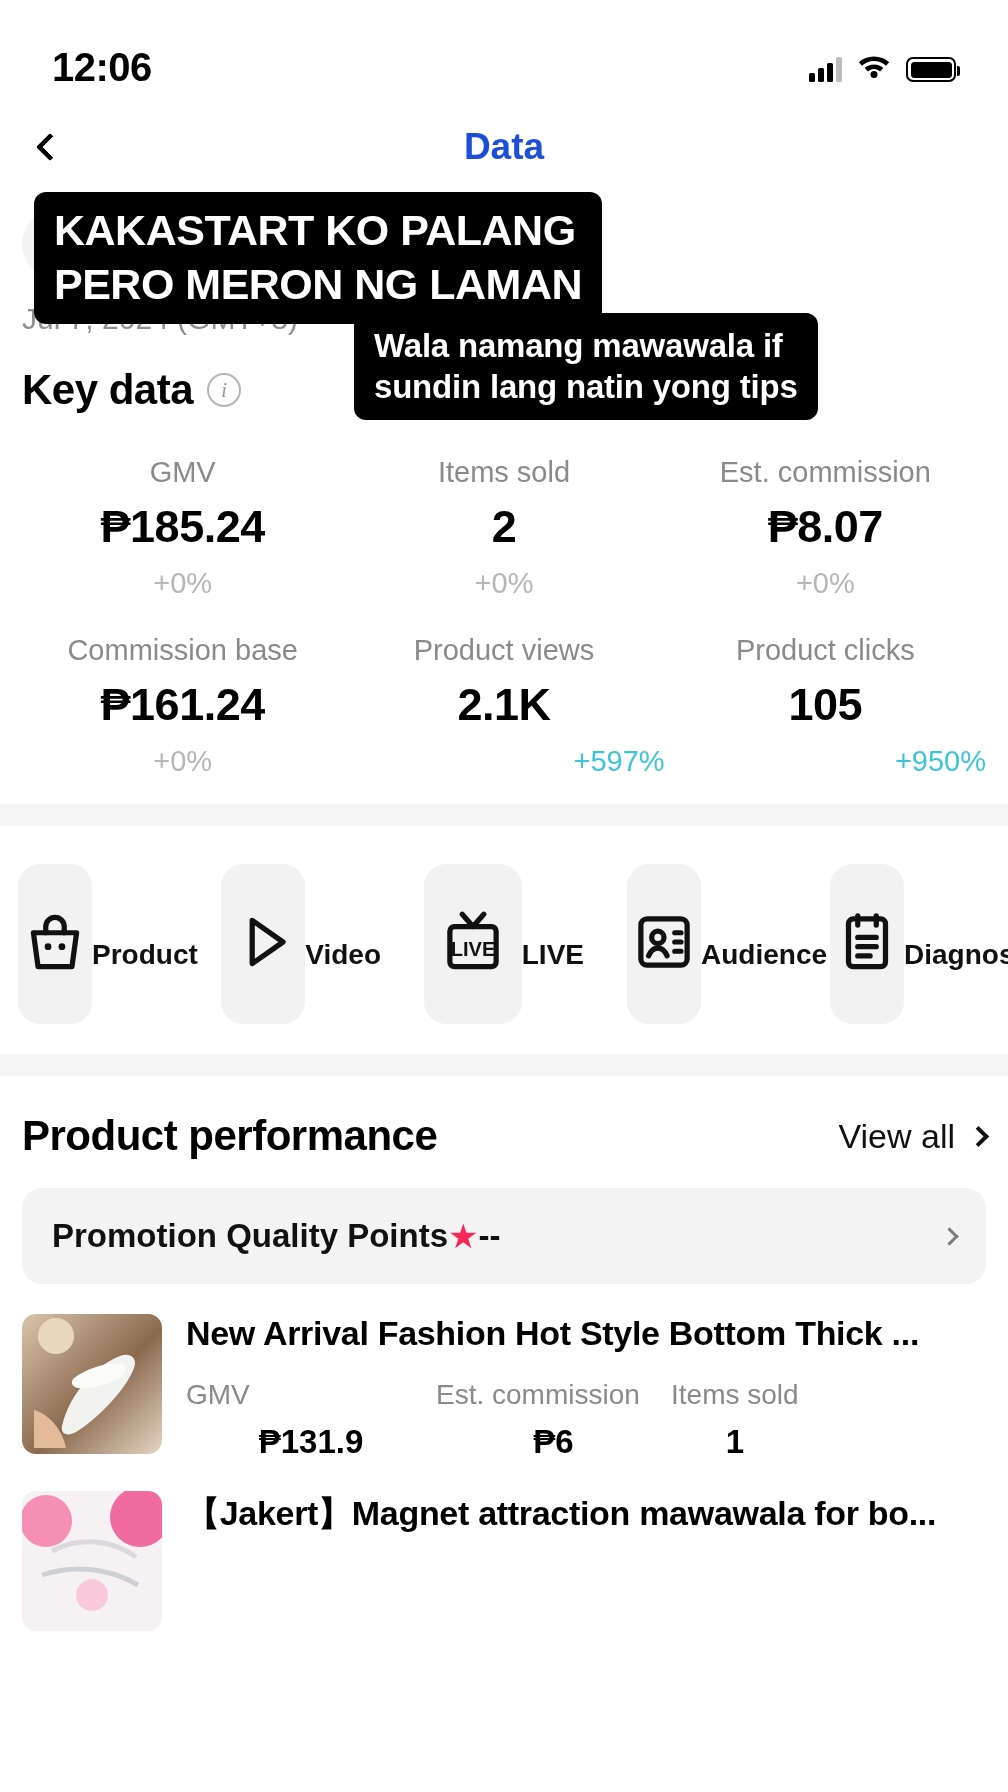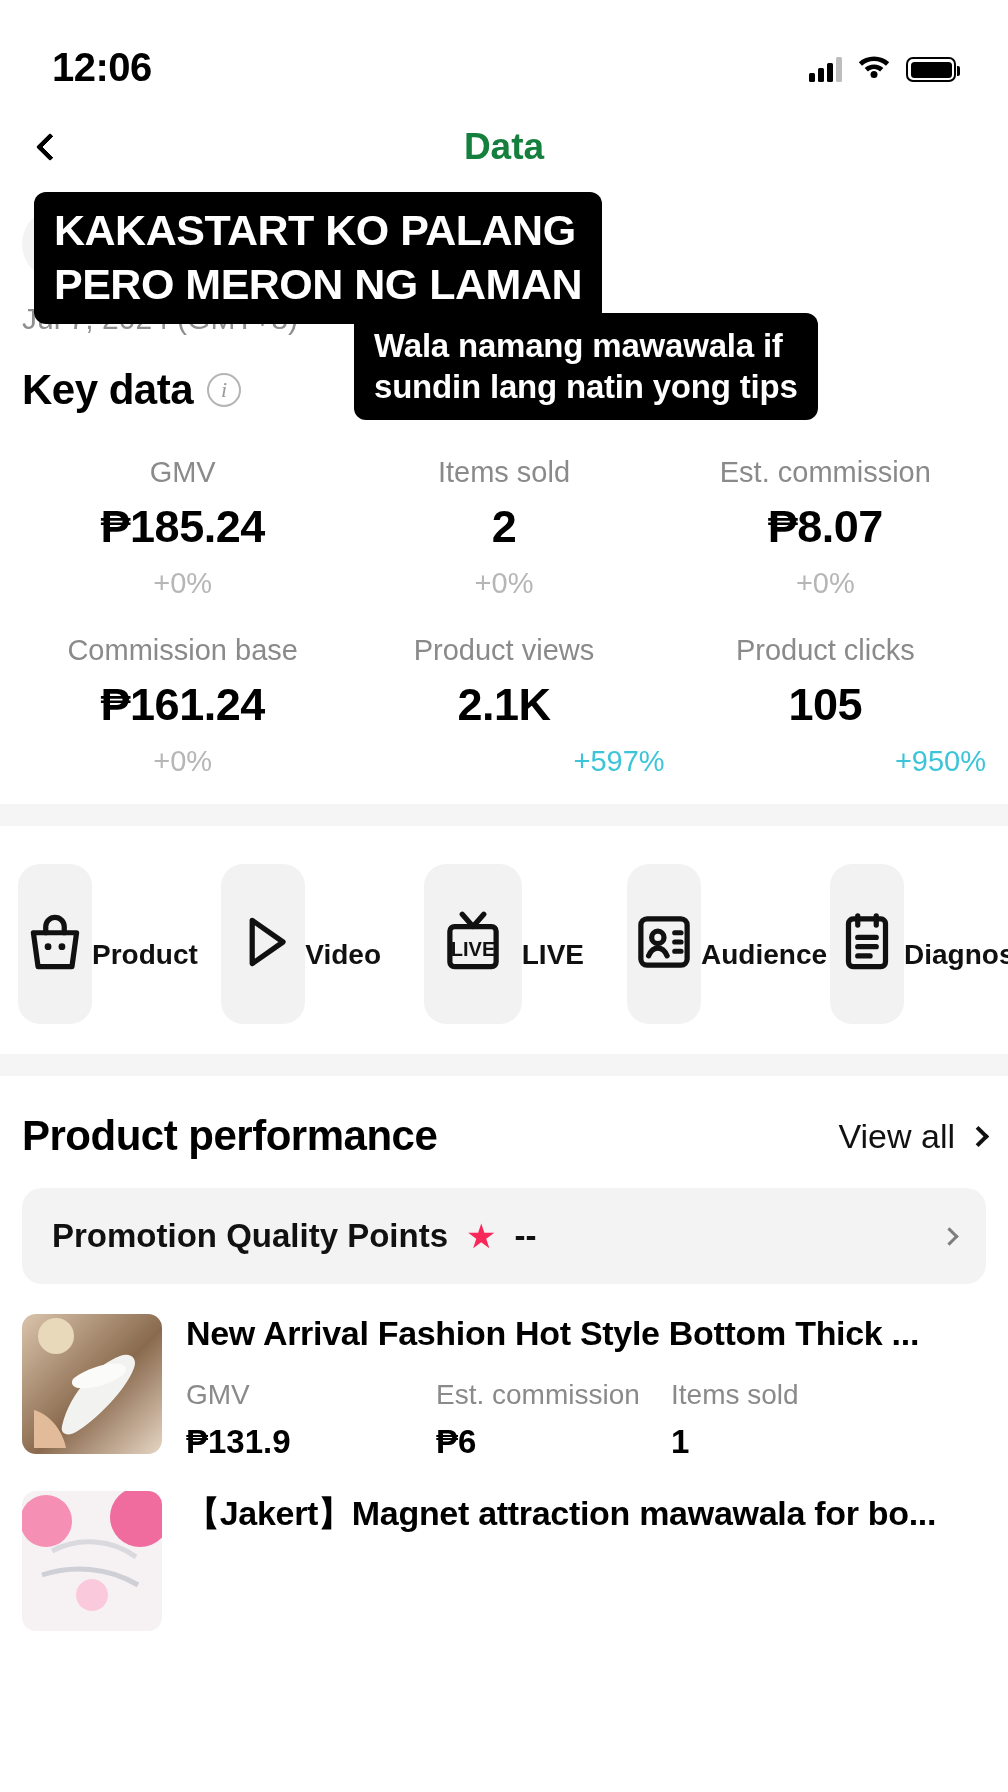--- a/index.html
+++ b/index.html
@@ -38,21 +38,21 @@
   .navbar { height: 86px; display:flex; align-items:center; position:relative; }
   .back-btn {
     position:absolute; left:22px; width:56px; height:56px;
     display:flex; align-items:center; justify-content:center;
   }
   .chev-left {
     width:20px; height:20px; border-left:5px solid #000; border-bottom:5px solid #000;
     transform: rotate(45deg); border-radius:2px;
   }
   .nav-title {
-    width:100%; text-align:center; font-size:37px; font-weight:700; color:#15803d;
+    width:100%; text-align:center; font-size:37px; font-weight:700; color:#1d4ed8;
   }
 
   
   .filter-row { display:flex; align-items:center; gap:14px; padding: 18px 22px 0 22px; }
   .pill {
     background:#f3f3f3; border-radius:44px; height:72px;
     display:flex; align-items:center; padding: 0 34px; gap:12px;
     font-size:31px; color:#7a7a7a;
   }
   .pill.active { color:#7a7a7a; }
@@ -96,21 +96,21 @@
     padding: 36px 22px 0 22px;
   }
   .pp-title { font-size: 42px; font-weight:800; color:#000; letter-spacing:-0.5px; }
   .pp-viewall { display:flex; align-items:center; gap:16px; font-size:34px; color:#111; }
   .chev-right {
     width:15px; height:15px; border-right:4px solid #111; border-top:4px solid #111;
     transform: rotate(45deg);
   }
   .pqp-card {
     margin: 28px 22px 0 22px; background:#f3f3f3; border-radius: 20px;
-    height: 96px; display:flex; align-items:center; padding: 0 30px; gap: 18px;
+    height: 96px; display:flex; align-items:center; padding: 0 30px; 
   }
   .pqp-label { font-size: 33px; font-weight:700; color:#111; }
   .star { color:#f8285a; font-size: 34px; }
   .pqp-val { font-size: 33px; font-weight:700; color:#111; }
   .pqp-chev {
     margin-left:auto; width:13px; height:13px;
     border-right:3.5px solid #7d7d7d; border-top:3.5px solid #7d7d7d; transform: rotate(45deg);
   }
 
   
@@ -122,21 +122,21 @@
   .prow-main { flex:1; min-width:0; }
   .prow-title {
     font-size: 34px; font-weight:800; color:#000; letter-spacing:-0.3px;
     white-space:nowrap; overflow:hidden; text-overflow:ellipsis;
   }
   .prow-stats { display:flex; margin-top: 26px; }
   .pstat { }
   .pstat:nth-child(1){ width: 250px; }
   .pstat:nth-child(2){ width: 235px; }
   .pstat-label { font-size: 28px; color:#8a8a8a; }
-  .pstat-value { font-size: 33px; font-weight:800; color:#000; margin-top: 12px; }
+  .pstat-value { font-size: 33px; font-weight:800; color:#000; margin-top: 12px; text-align: center; }
 
   
   .overlay {
     position:absolute; background:#000000; color:#fff; border-radius: 12px;
     padding: 12px 20px; font-weight: 700; line-height: 1.25;
   }
   #ov1 { left: 34px; top: 192px; font-size: 43px; letter-spacing:-0.5px; }
   #ov2 { left: 354px; top: 313px; font-size: 33px; letter-spacing:-0.2px; }
 </style>
 </head>

